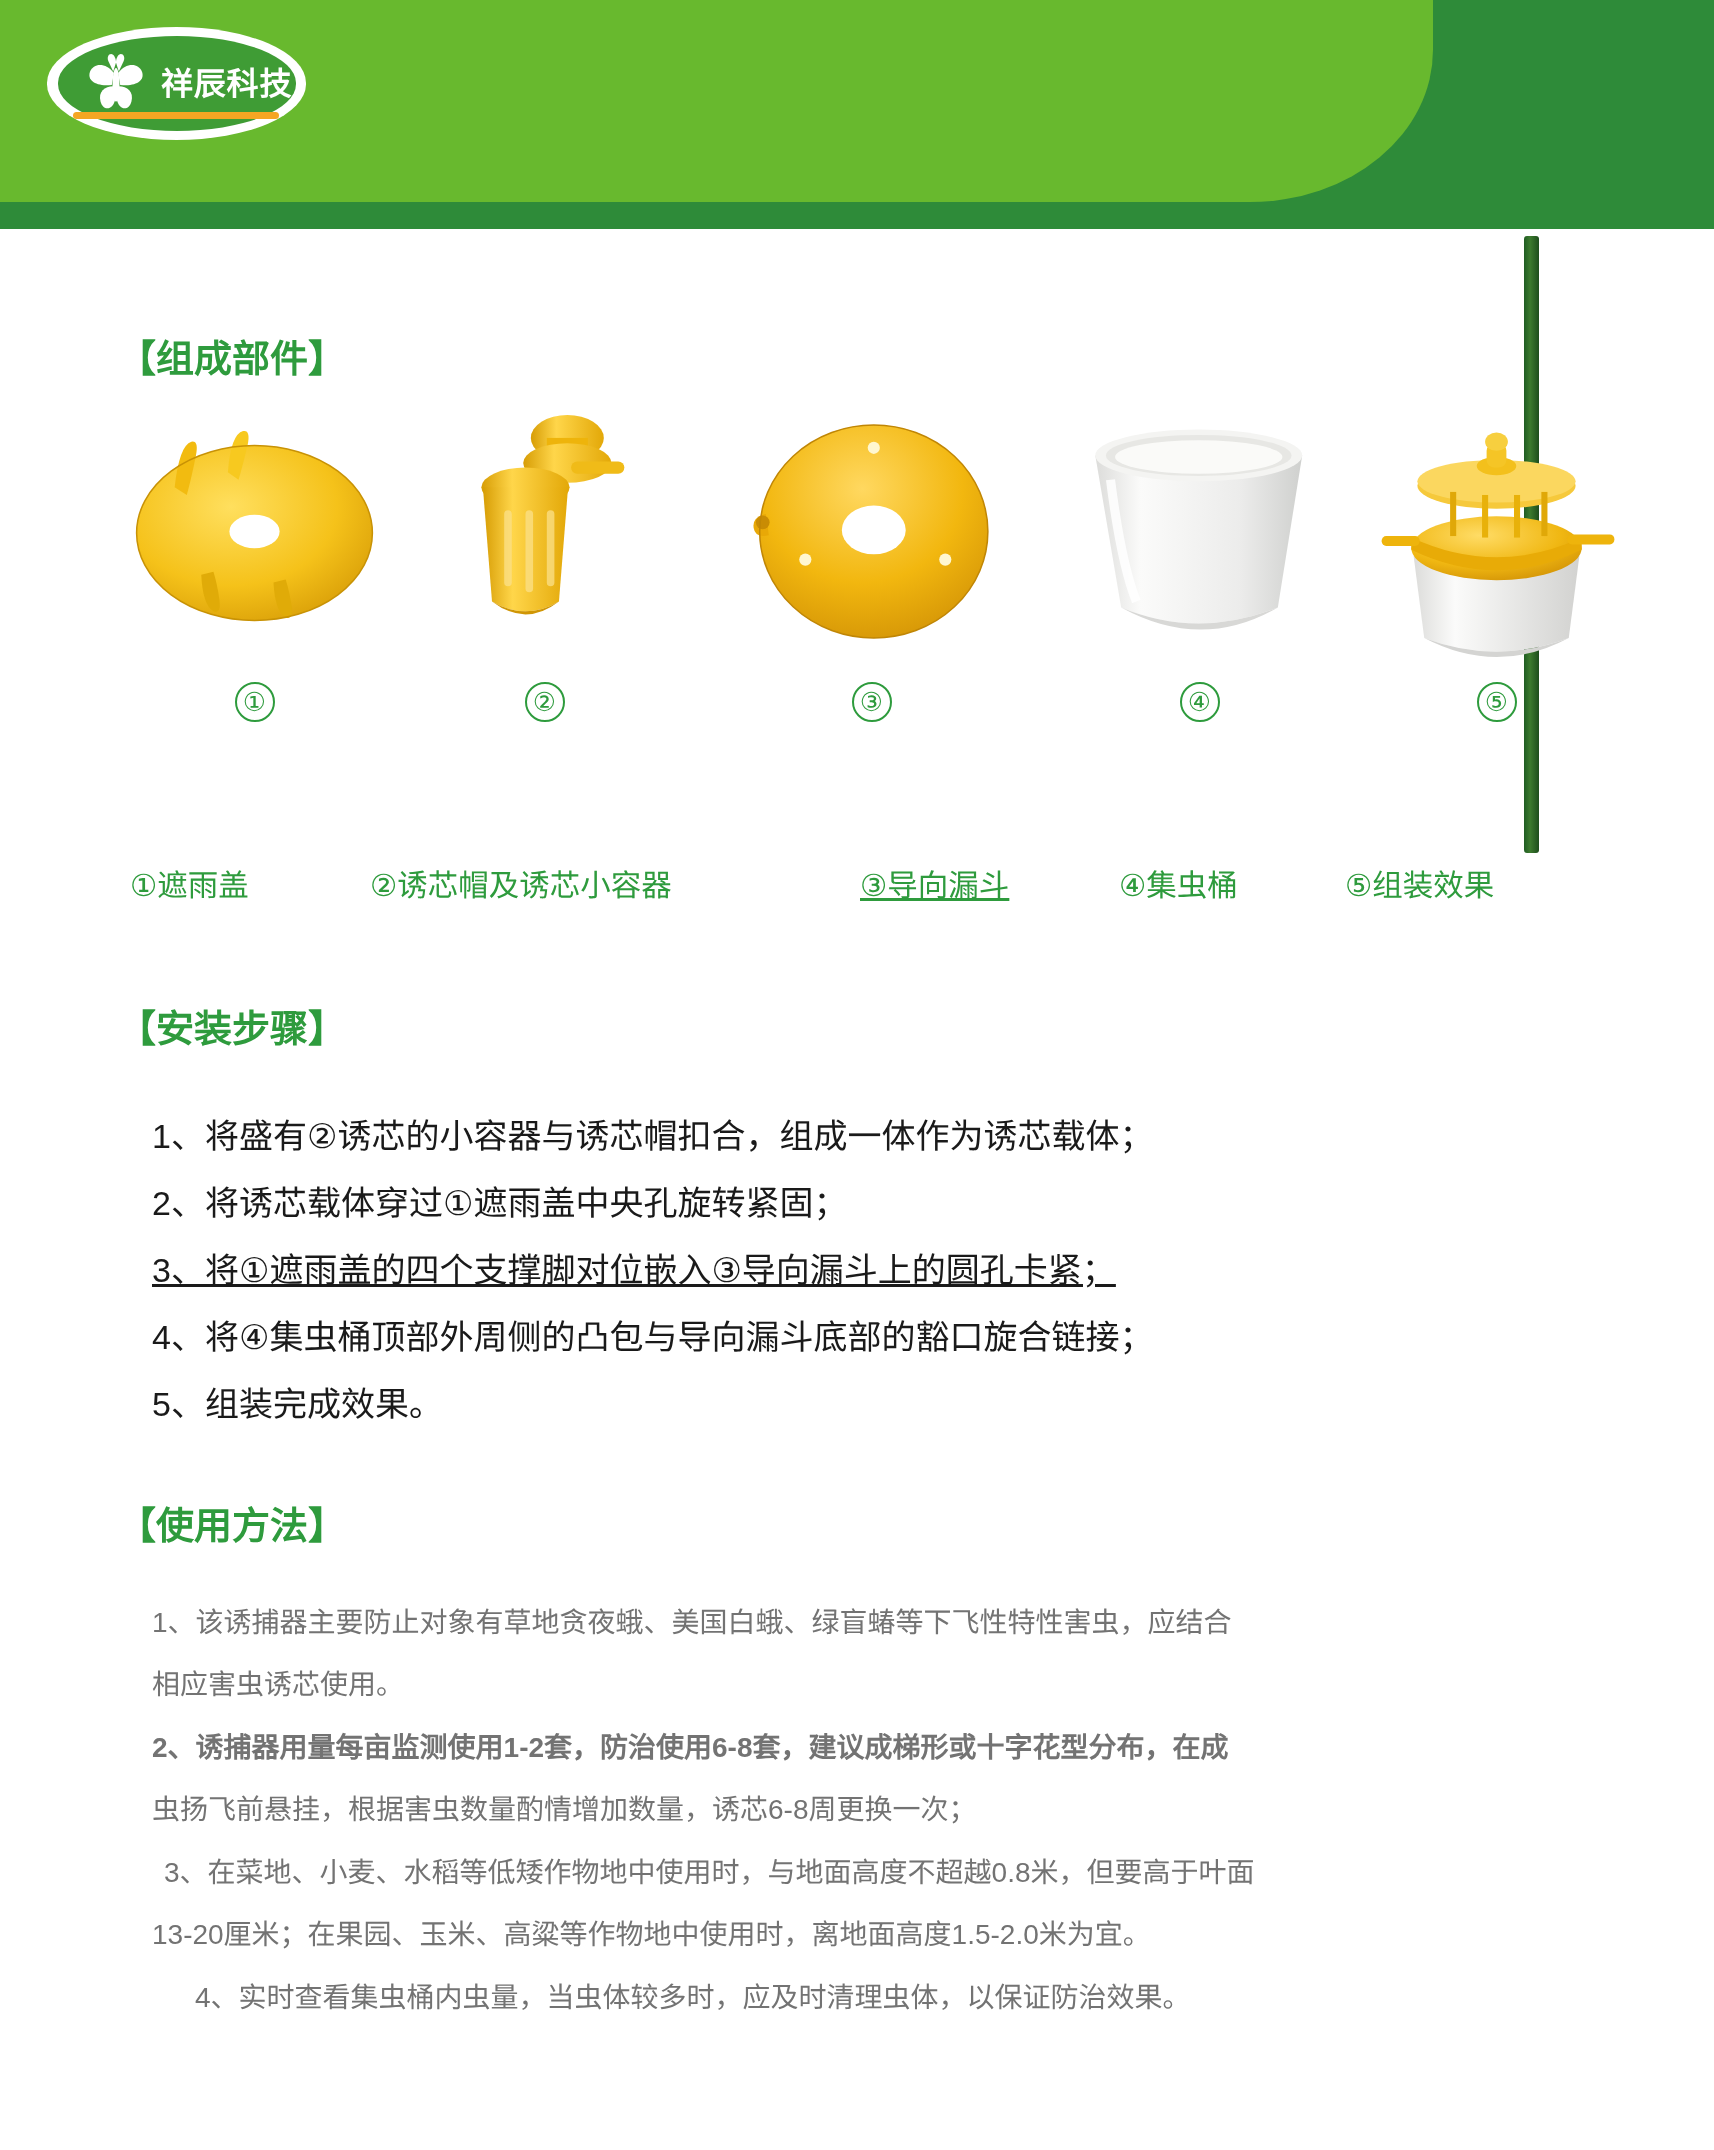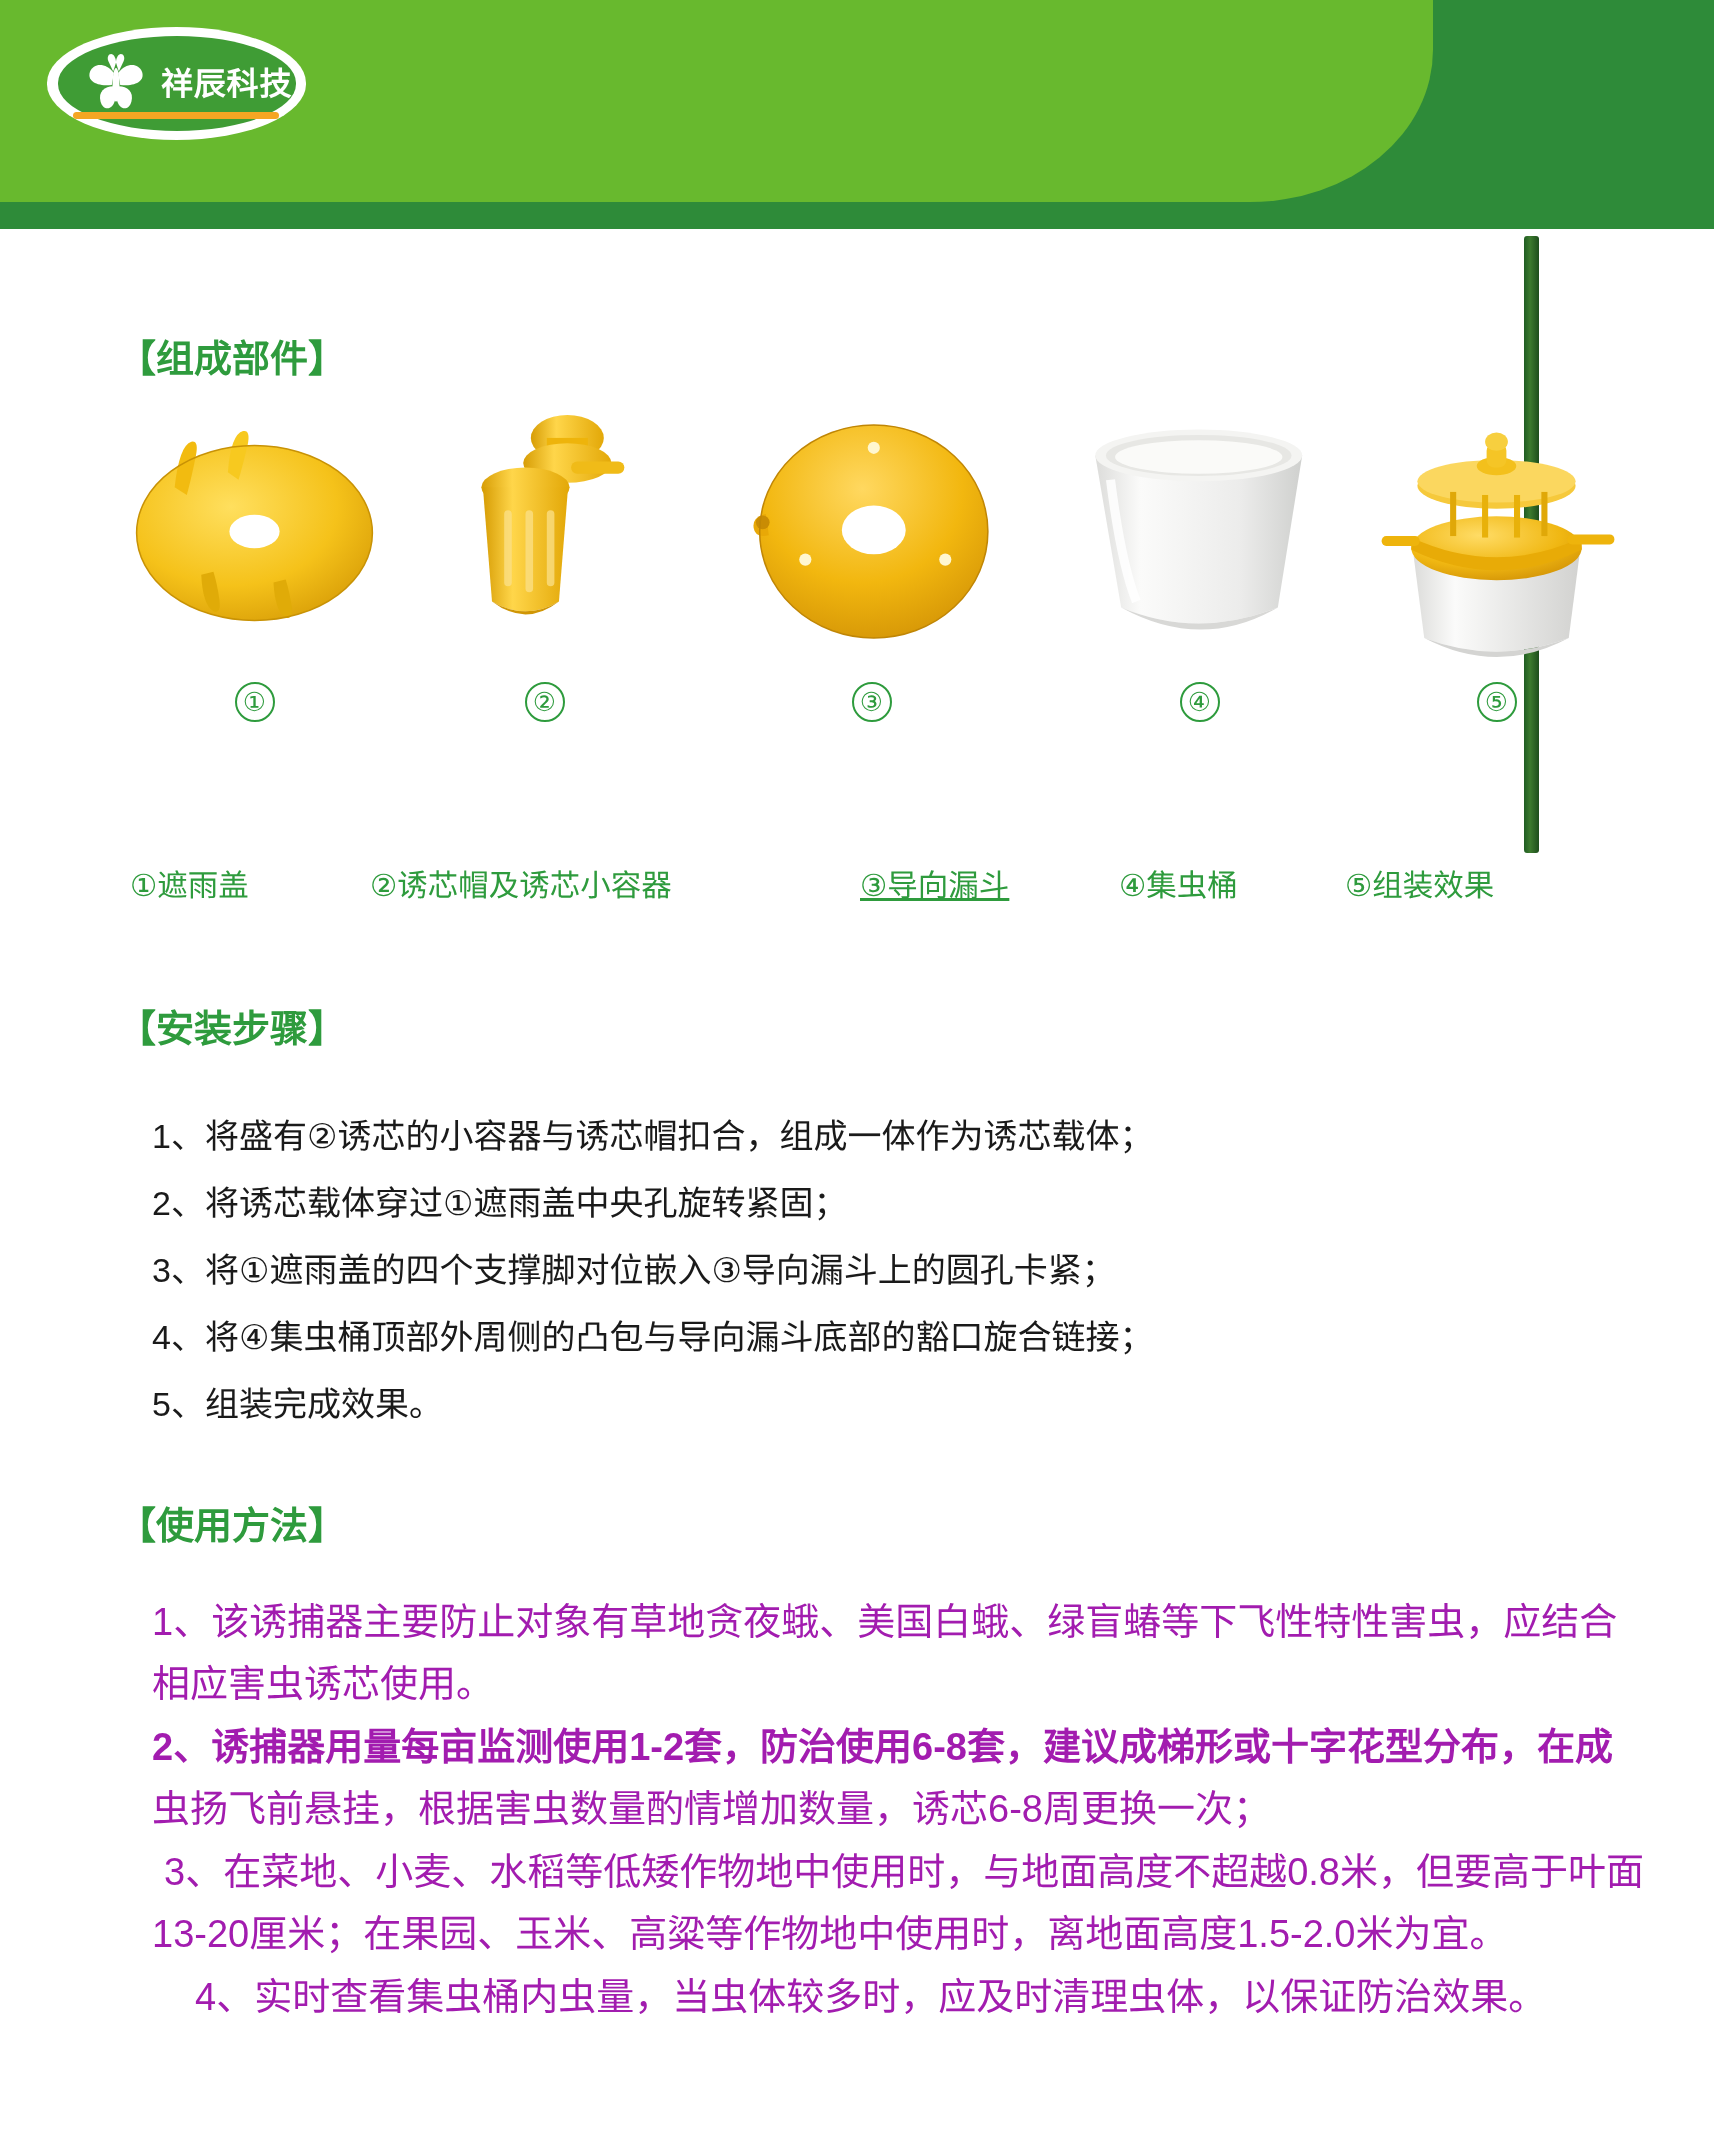--- a/index.html
+++ b/index.html
@@ -156,22 +156,22 @@
   
   .body-text {
     position: absolute;
     font-size: 34px;
     color: #1a1a1a;
     line-height: 62px;
     white-space: nowrap;
   }
   .usage-line {
     position: absolute;
-    font-size: 38px;
-    color: #a21caf;
+    font-size: 28px;
+    color: #737373;
     line-height: 59px;
     white-space: nowrap;
   }
 
   
   .pole {
     position: absolute;
     left: 1524px;
     top: 236px;
     width: 15.2px;
@@ -338,21 +338,21 @@
 <div class="part-caption" style="left:130px;">①遮雨盖</div>
 <div class="part-caption" style="left:370px;">②诱芯帽及诱芯小容器</div>
 <div class="part-caption" style="left:860px;text-decoration:underline;">③导向漏斗</div>
 <div class="part-caption" style="left:1119px;">④集虫桶</div>
 <div class="part-caption" style="left:1345px;">⑤组装效果</div>
 
 <div class="section-title" style="left:118px; top:998px;">【安装步骤】</div>
 
 <div class="body-text" style="left:152px; top:1105px;">1、将盛有②诱芯的小容器与诱芯帽扣合，组成一体作为诱芯载体；</div>
 <div class="body-text" style="left:152px; top:1172px;">2、将诱芯载体穿过①遮雨盖中央孔旋转紧固；</div>
-<div class="body-text" style="left:152px; top:1239px;">3、将①遮雨盖的四个支撑脚对位嵌入③导向漏斗上的圆孔卡紧；</div>
+<div class="body-text" style="left:152px; top:1239px;text-decoration:underline;">3、将①遮雨盖的四个支撑脚对位嵌入③导向漏斗上的圆孔卡紧；</div>
 <div class="body-text" style="left:152px; top:1306px;">4、将④集虫桶顶部外周侧的凸包与导向漏斗底部的豁口旋合链接；</div>
 <div class="body-text" style="left:152px; top:1373px;">5、组装完成效果。</div>
 
 <div class="section-title" style="left:118px; top:1495px;">【使用方法】</div>
 
 <div class="usage-line" style="left:152px; top:1593px;">1、该诱捕器主要防止对象有草地贪夜蛾、美国白蛾、绿盲蝽等下飞性特性害虫，应结合</div>
 <div class="usage-line" style="left:152px; top:1655px;">相应害虫诱芯使用。</div>
 <div class="usage-line" style="left:152px; top:1718px;font-weight:bold;">2、诱捕器用量每亩监测使用1-2套，防治使用6-8套，建议成梯形或十字花型分布，在成</div>
 <div class="usage-line" style="left:152px; top:1780px;">虫扬飞前悬挂，根据害虫数量酌情增加数量，诱芯6-8周更换一次；</div>
 <div class="usage-line" style="left:164px; top:1843px;">3、在菜地、小麦、水稻等低矮作物地中使用时，与地面高度不超越0.8米，但要高于叶面</div>

